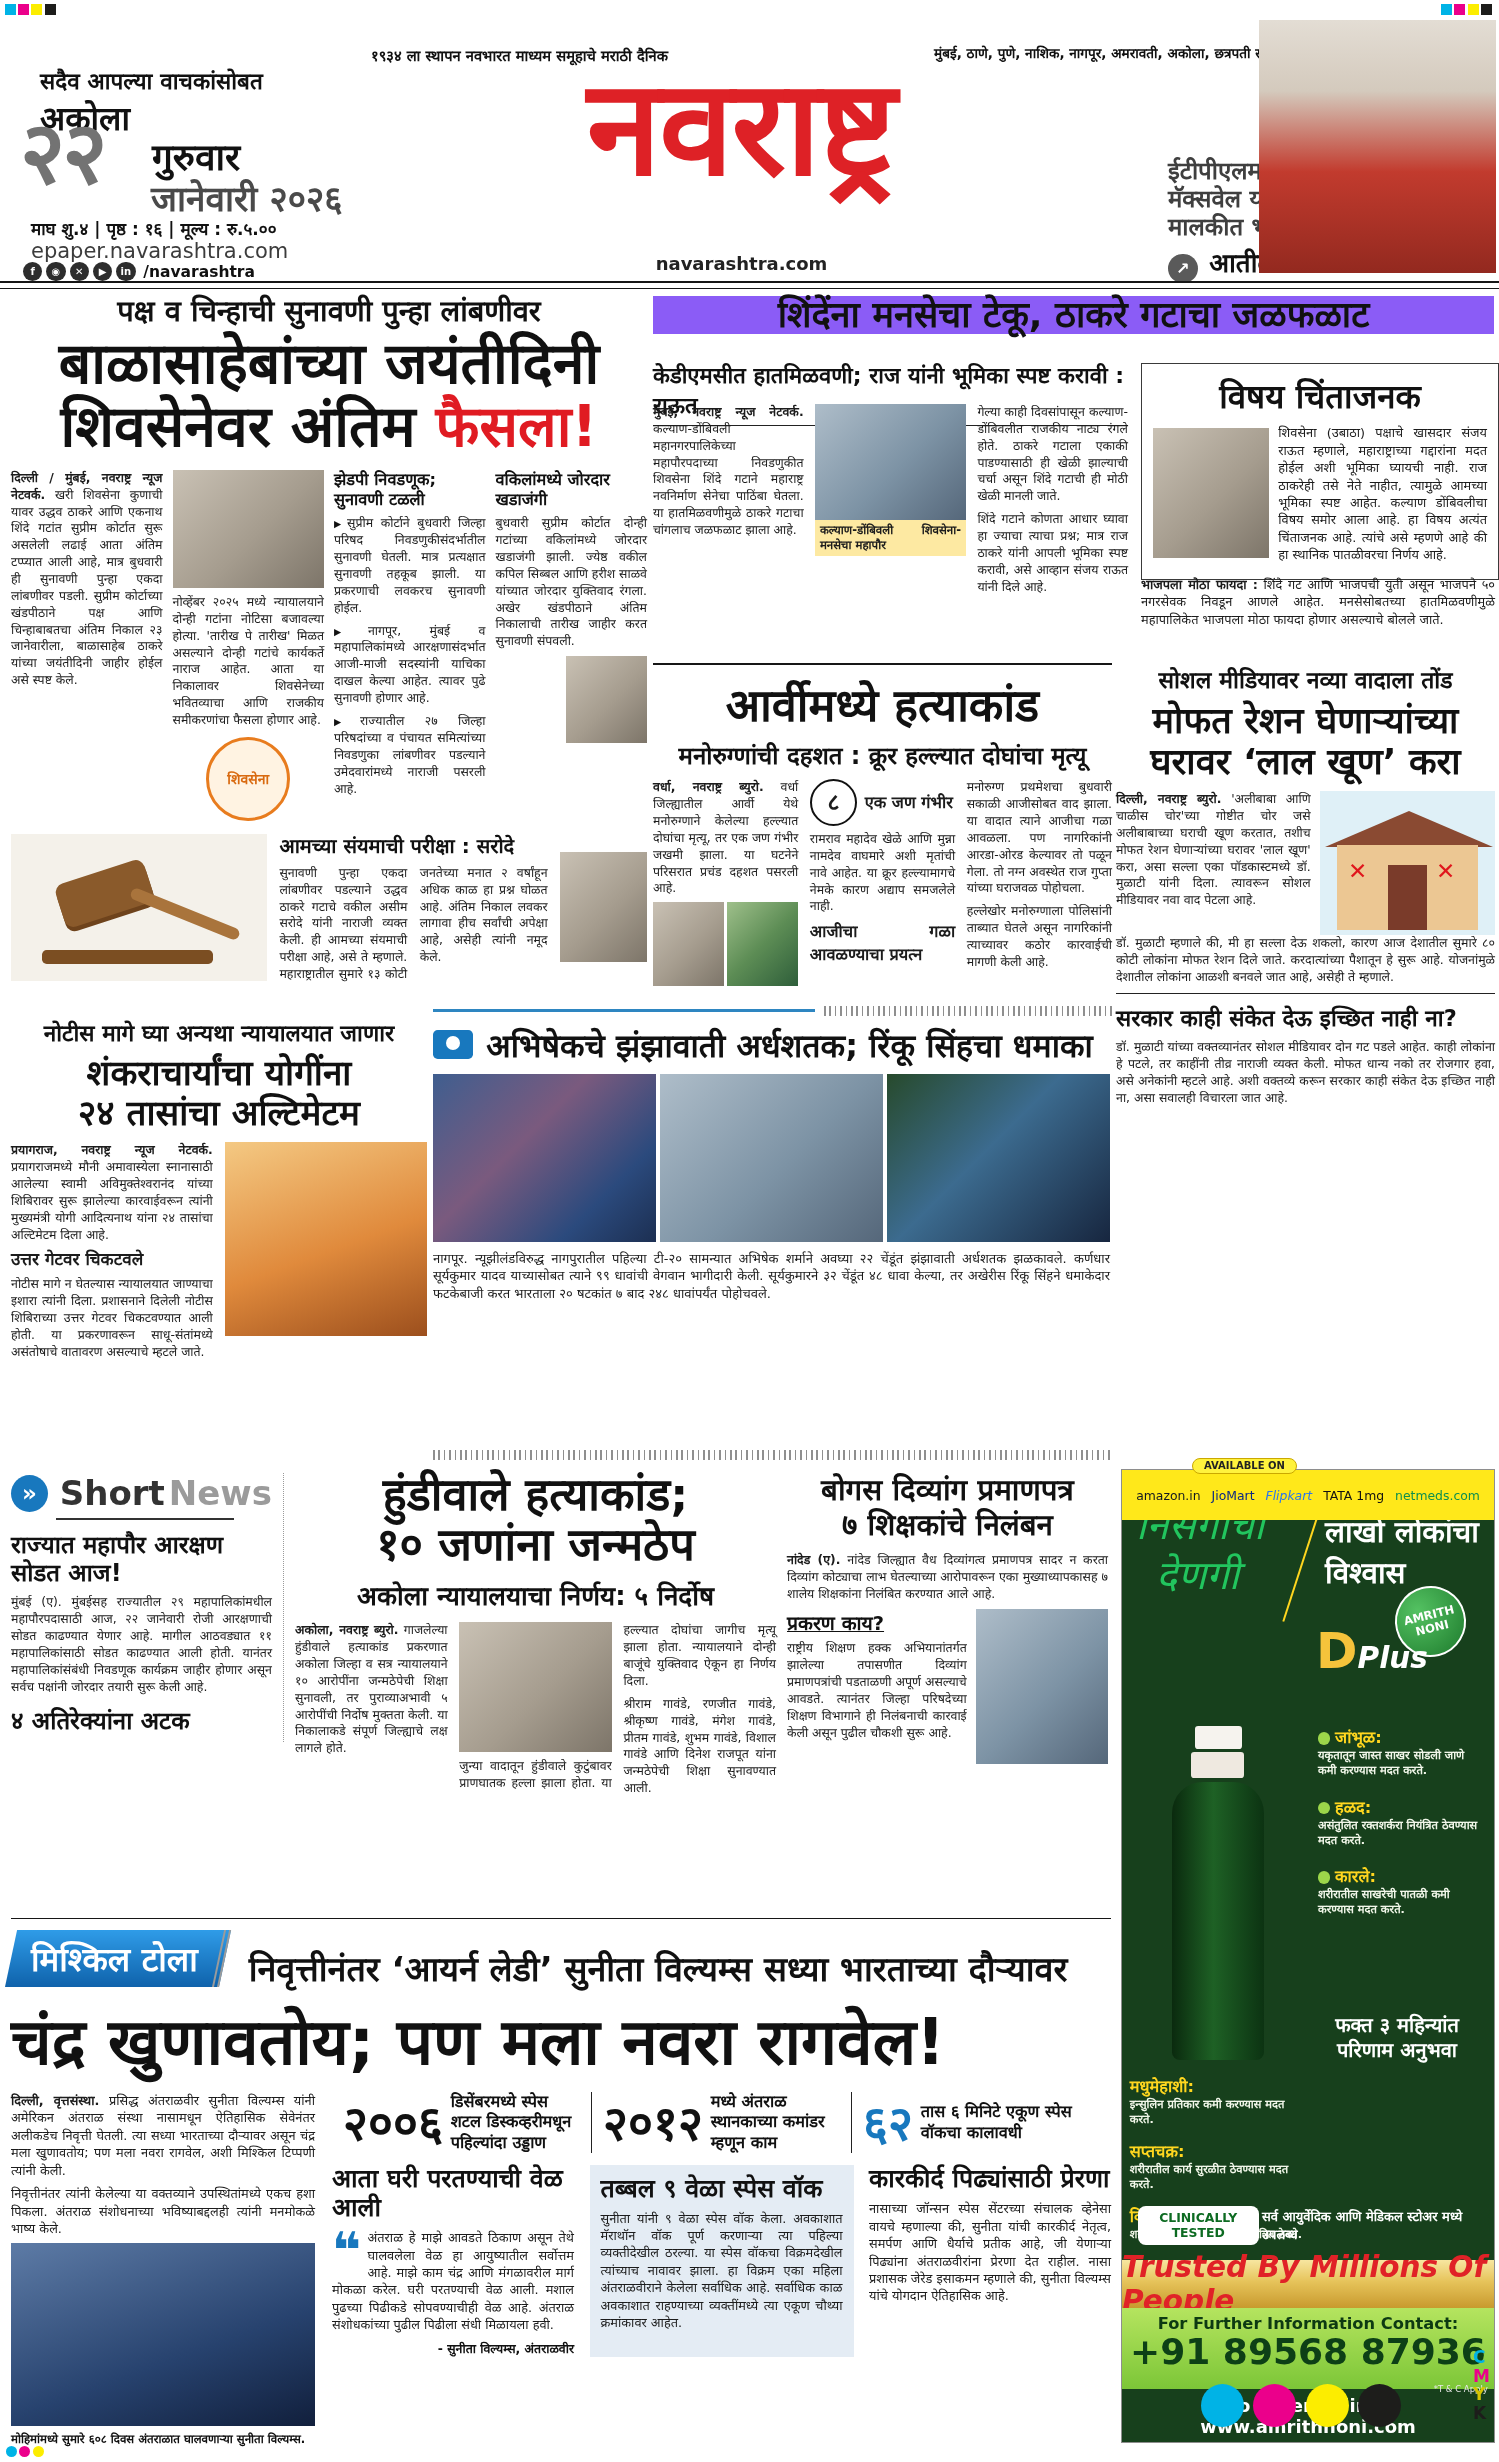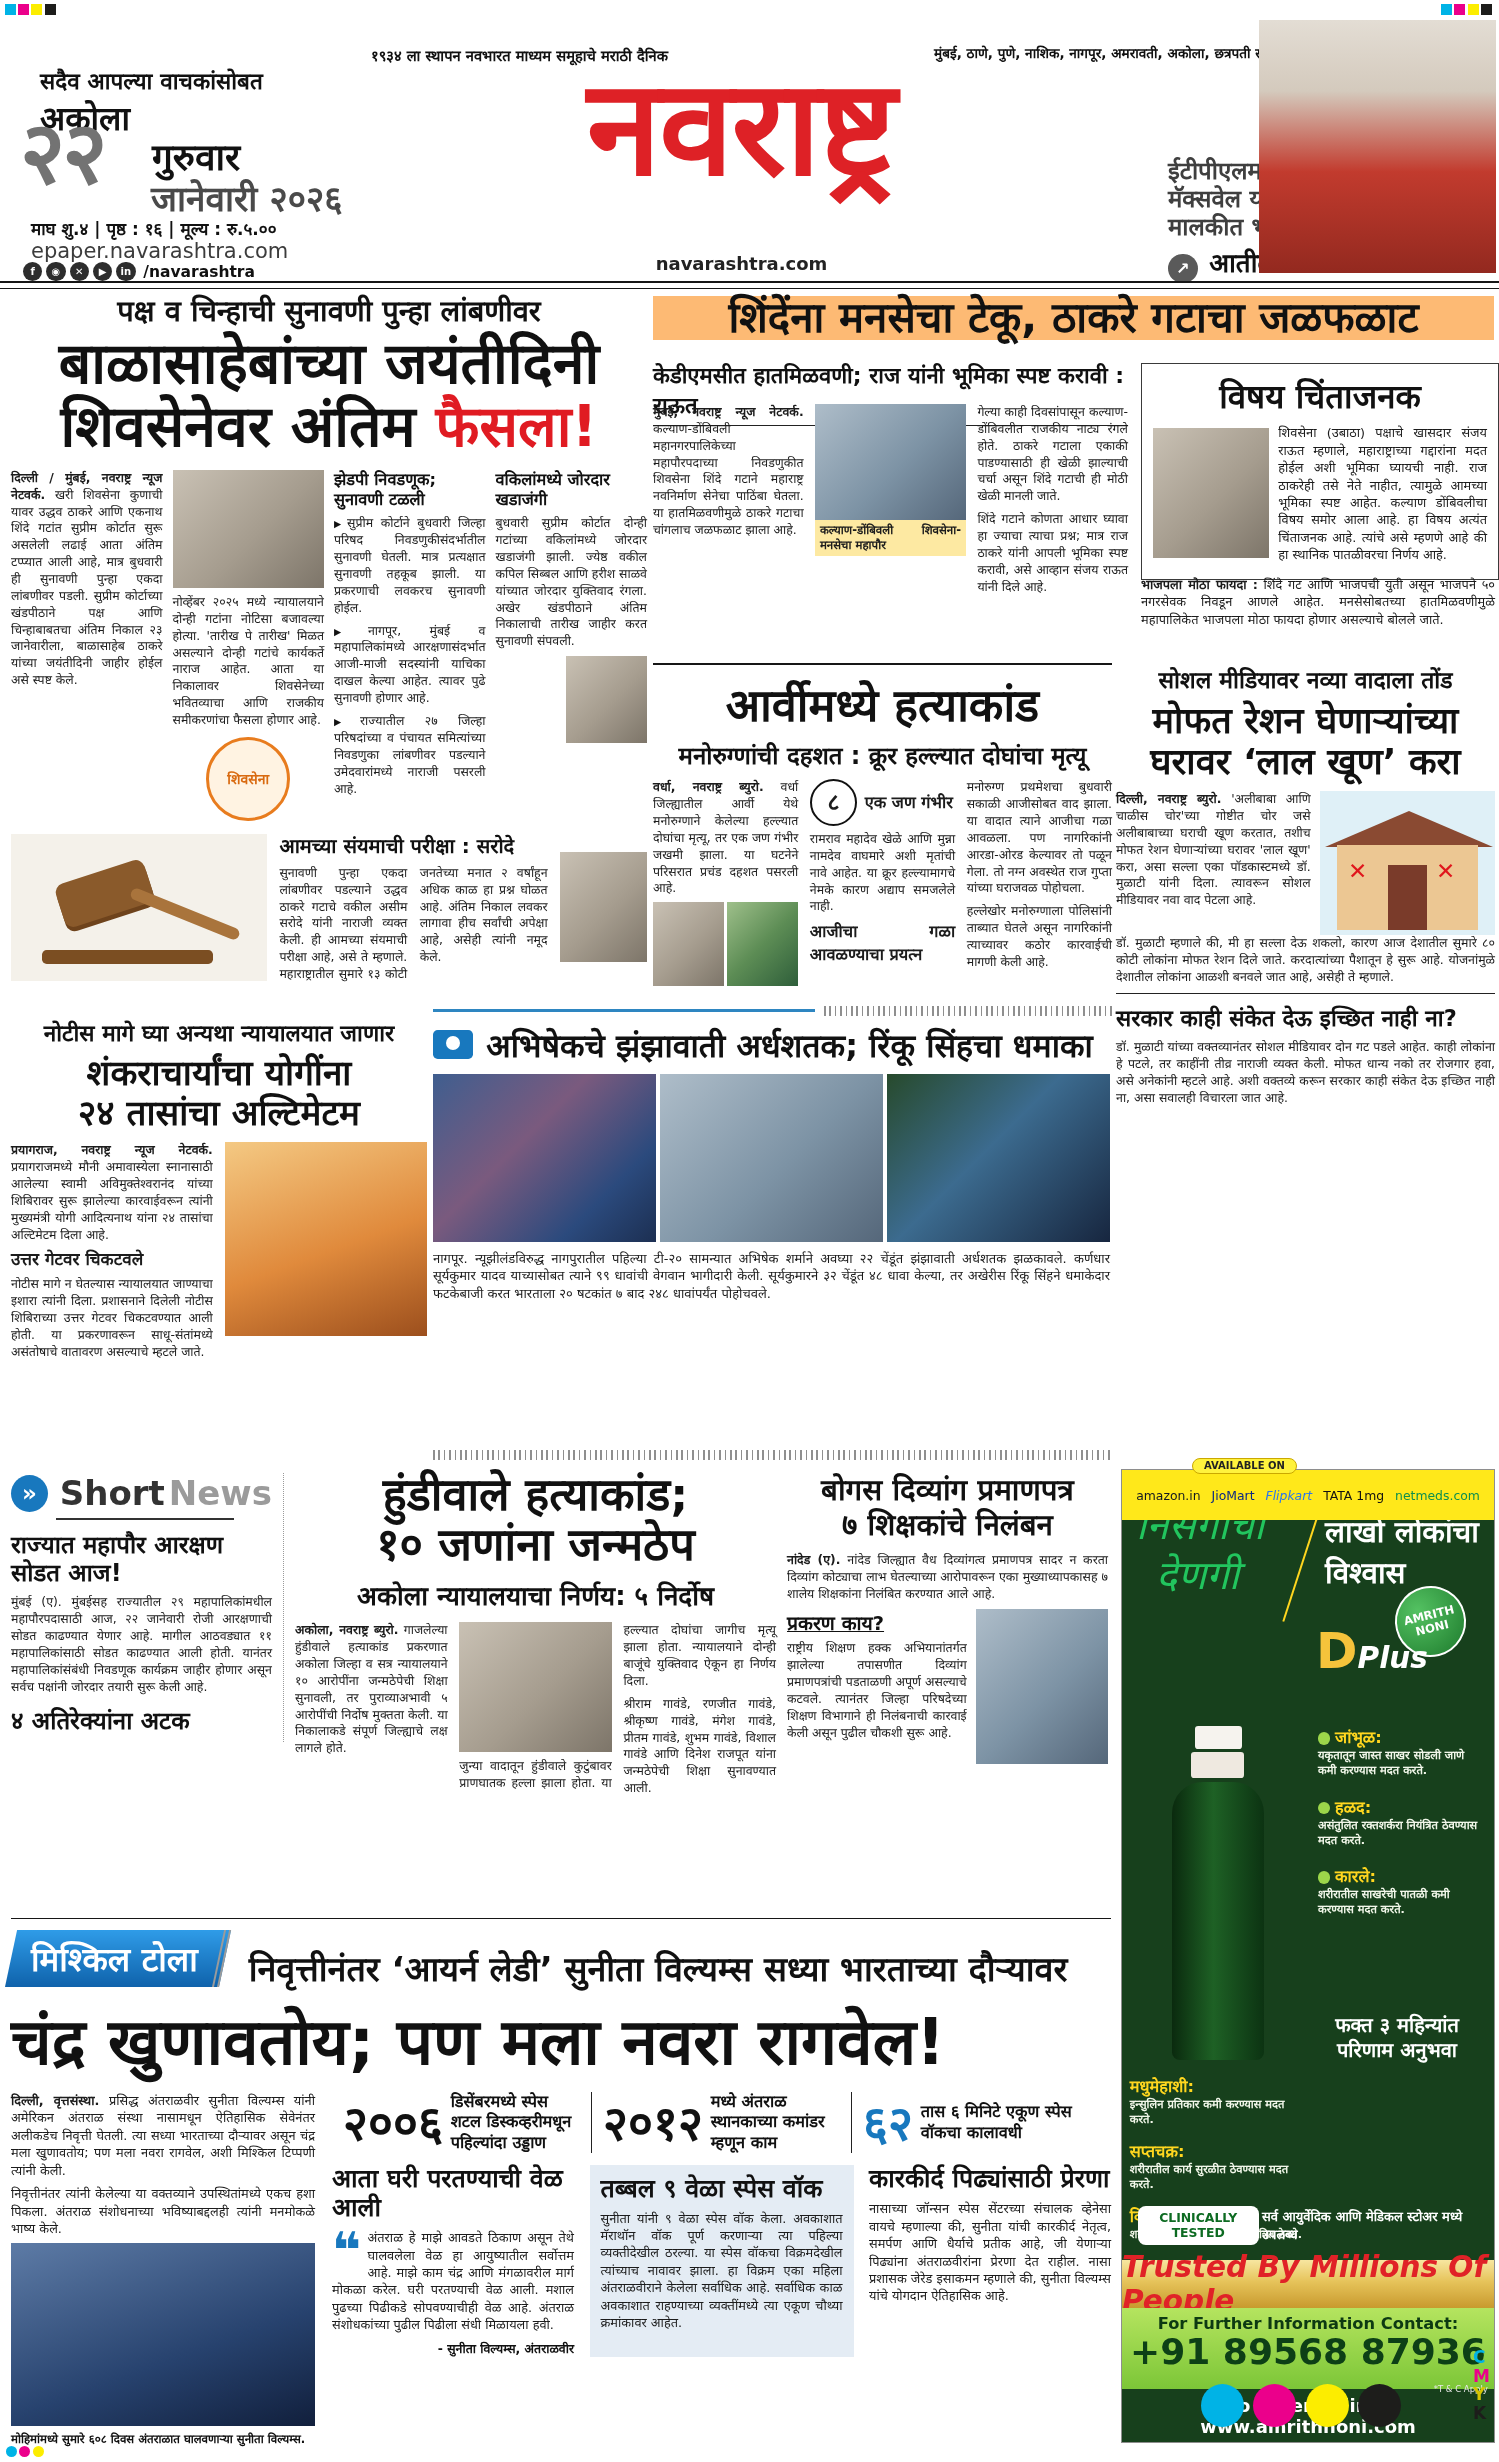--- a/index.html
+++ b/index.html
@@ -173,21 +173,21 @@
         <h3 style="font-size:20px;margin-bottom:6.2px">आमच्या संयमाची परीक्षा : सरोदे</h3>
         <div class="cols2">
             <p class="body j">सुनावणी पुन्हा एकदा लांबणीवर पडल्याने उद्धव ठाकरे गटाचे वकील असीम सरोदे यांनी नाराजी व्यक्त केली. ही आमच्या संयमाची परीक्षा आहे, असे ते म्हणाले. महाराष्ट्रातील सुमारे १३ कोटी जनतेच्या मनात २ वर्षांहून अधिक काळ हा प्रश्न घोळत आहे. अंतिम निकाल लवकर लागावा हीच सर्वांची अपेक्षा आहे, असेही त्यांनी नमूद केले.</p>
           </div>
       </div>
       <div class="ph" style="width:87px;height:110px;flex:0 0 auto"></div>
     </div>
   </section>
 
   <h2 class="abs c" style="left:653px;top:296px;width:841px;font-size:42px;line-height:1.05;white-space:nowrap"></h2>
-  <h2 class="abs c" style="left:653px;top:296px;width:841px;font-size:42px;line-height:1.05;white-space:nowrap;background:#fdba74">शिंदेंना मनसेचा टेकू, ठाकरे गटाचा जळफळाट</h2>
+  <h2 class="abs c" style="left:653px;top:296px;width:841px;font-size:36px;line-height:1.05;white-space:nowrap;background:#8b5cf6">शिंदेंना मनसेचा टेकू, ठाकरे गटाचा जळफळाट</h2>
   <div class="abs b" style="left:653px;top:359px;width:475px;font-size:22px;border-bottom:1.6px solid #222;padding-bottom:6.2px">केडीएमसीत हातमिळवणी; राज यांनी भूमिका स्पष्ट करावी : राऊत</div>
   <div class="abs cols3 body j" style="left:653px;top:404px;width:475px;height:253px;font-size:12.4px">
     <span class="byline">मुंबई, नवराष्ट्र न्यूज नेटवर्क.</span> <span>कल्याण-डोंबिवली महानगरपालिकेच्या महापौरपदाच्या निवडणुकीत शिवसेना शिंदे गटाने महाराष्ट्र नवनिर्माण सेनेचा पाठिंबा घेतला. या हातमिळवणीमुळे ठाकरे गटाचा चांगलाच जळफळाट झाला आहे.</span>
     <figure class="inset" style="margin-top:6.2px">
       <div class="ph ph-cool" style="height:116px"></div>
       <figcaption class="ycap">कल्याण-डोंबिवली शिवसेना-मनसेचा महापौर</figcaption>
     </figure>
     <p>गेल्या काही दिवसांपासून कल्याण-डोंबिवलीत राजकीय नाट्य रंगले होते. ठाकरे गटाला एकाकी पाडण्यासाठी ही खेळी झाल्याची चर्चा असून शिंदे गटाची ही मोठी खेळी मानली जाते.</p>
     <p>शिंदे गटाने कोणता आधार घ्यावा हा ज्याचा त्याचा प्रश्न; मात्र राज ठाकरे यांनी आपली भूमिका स्पष्ट करावी, असे आव्हान संजय राऊत यांनी दिले आहे.</p>
   </div>
@@ -292,21 +292,21 @@
       <p>श्रीराम गावंडे, रणजीत गावंडे, श्रीकृष्ण गावंडे, मंगेश गावंडे, प्रीतम गावंडे, शुभम गावंडे, विशाल गावंडे आणि दिनेश राजपूत यांना जन्मठेपेची शिक्षा सुनावण्यात आली.</p>
     </div>
   </section>
 
   <section class="abs" style="left:787px;top:1473px;width:321px">
     <h1 class="c" style="font-size:29.5px;line-height:1.18"><span>बोगस दिव्यांग प्रमाणपत्र</span><br><span>७ शिक्षकांचे निलंबन</span></h1>
     <p class="body j" style="margin-top:9.3px"><span class="byline">नांदेड (ए).</span> <span>नांदेड जिल्ह्यात वैध दिव्यांगत्व प्रमाणपत्र सादर न करता दिव्यांग कोट्याचा लाभ घेतल्याच्या आरोपावरून एका मुख्याध्यापकासह ७ शालेय शिक्षकांना निलंबित करण्यात आले आहे.</span></p>
     <div style="display:flex;gap:9.3px;align-items:flex-start">
       <div style="flex:1">
         <h3 style="font-size:19.4px;text-decoration:underline;margin-bottom:4.7px">प्रकरण काय?</h3>
-        <p class="body j">राष्ट्रीय शिक्षण हक्क अभियानांतर्गत झालेल्या तपासणीत दिव्यांग प्रमाणपत्रांची पडताळणी अपूर्ण असल्याचे कटवले. त्यानंतर जिल्हा परिषदेच्या शिक्षण विभागाने ही निलंबनाची कारवाई केली असून पुढील चौकशी सुरू आहे.</p>
+        <p class="body j">राष्ट्रीय शिक्षण हक्क अभियानांतर्गत झालेल्या तपासणीत दिव्यांग प्रमाणपत्रांची पडताळणी अपूर्ण असल्याचे आवडते. त्यानंतर जिल्हा परिषदेच्या शिक्षण विभागाने ही निलंबनाची कारवाई केली असून पुढील चौकशी सुरू आहे.</p>
       </div>
       <div class="ph ph-cool" style="width:132px;height:155px;flex:0 0 auto"></div>
     </div>
   </section>
 
   <aside class="abs adwrap" style="left:1121px;top:1469px;width:372px;height:972px">
     <div class="abs ttl" style="left:14px;top:26px;font-size:40px">निसर्गाची</div>
     <div class="abs ttl" style="left:34px;top:76px;font-size:40px">देणगी</div>
     <div class="abs" style="left:183px;top:7.8px;width:1.6px;height:147px;background:#ffd61f;transform:rotate(18deg)"></div>
     <div class="abs b" style="left:203px;top:40px;font-size:29.5px">लाखो लोकांचा</div>

